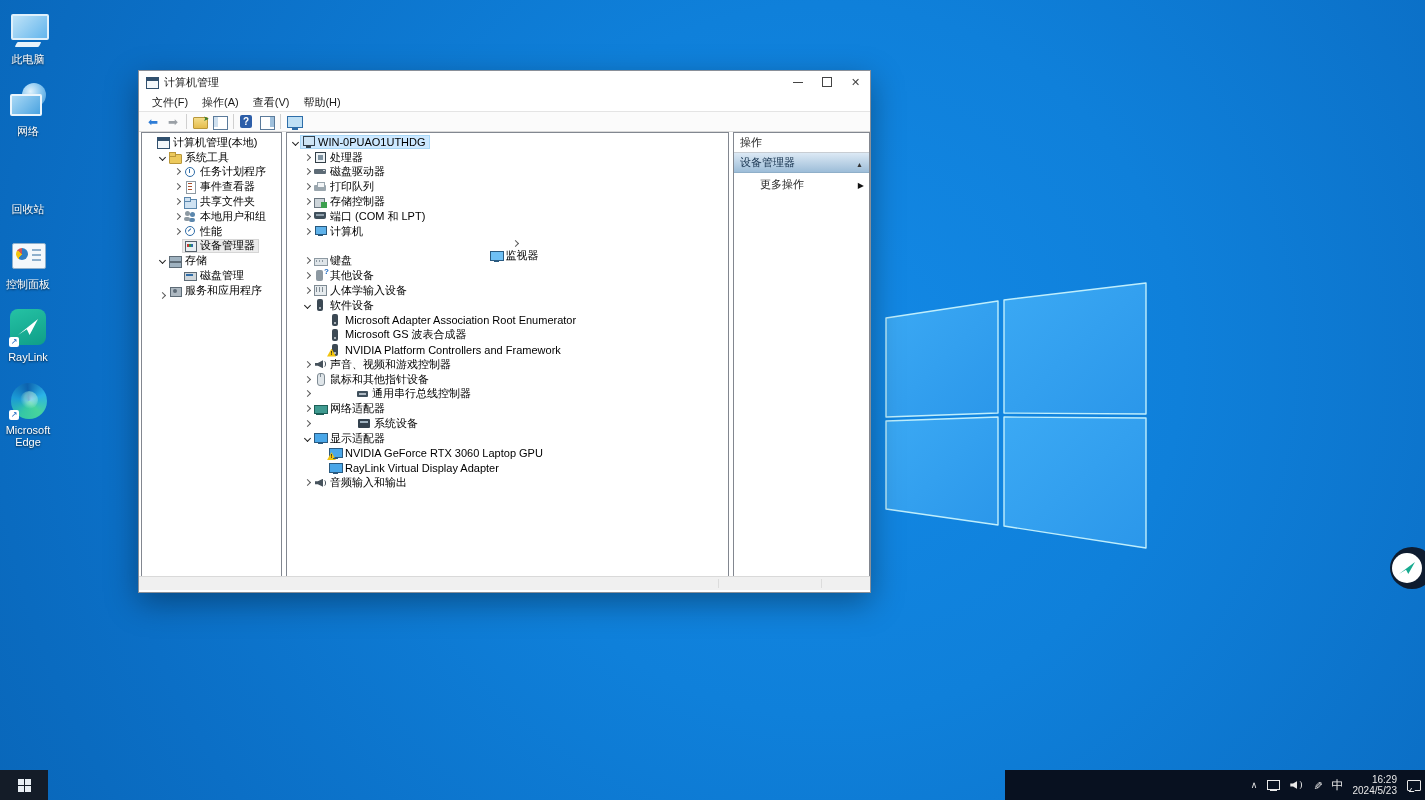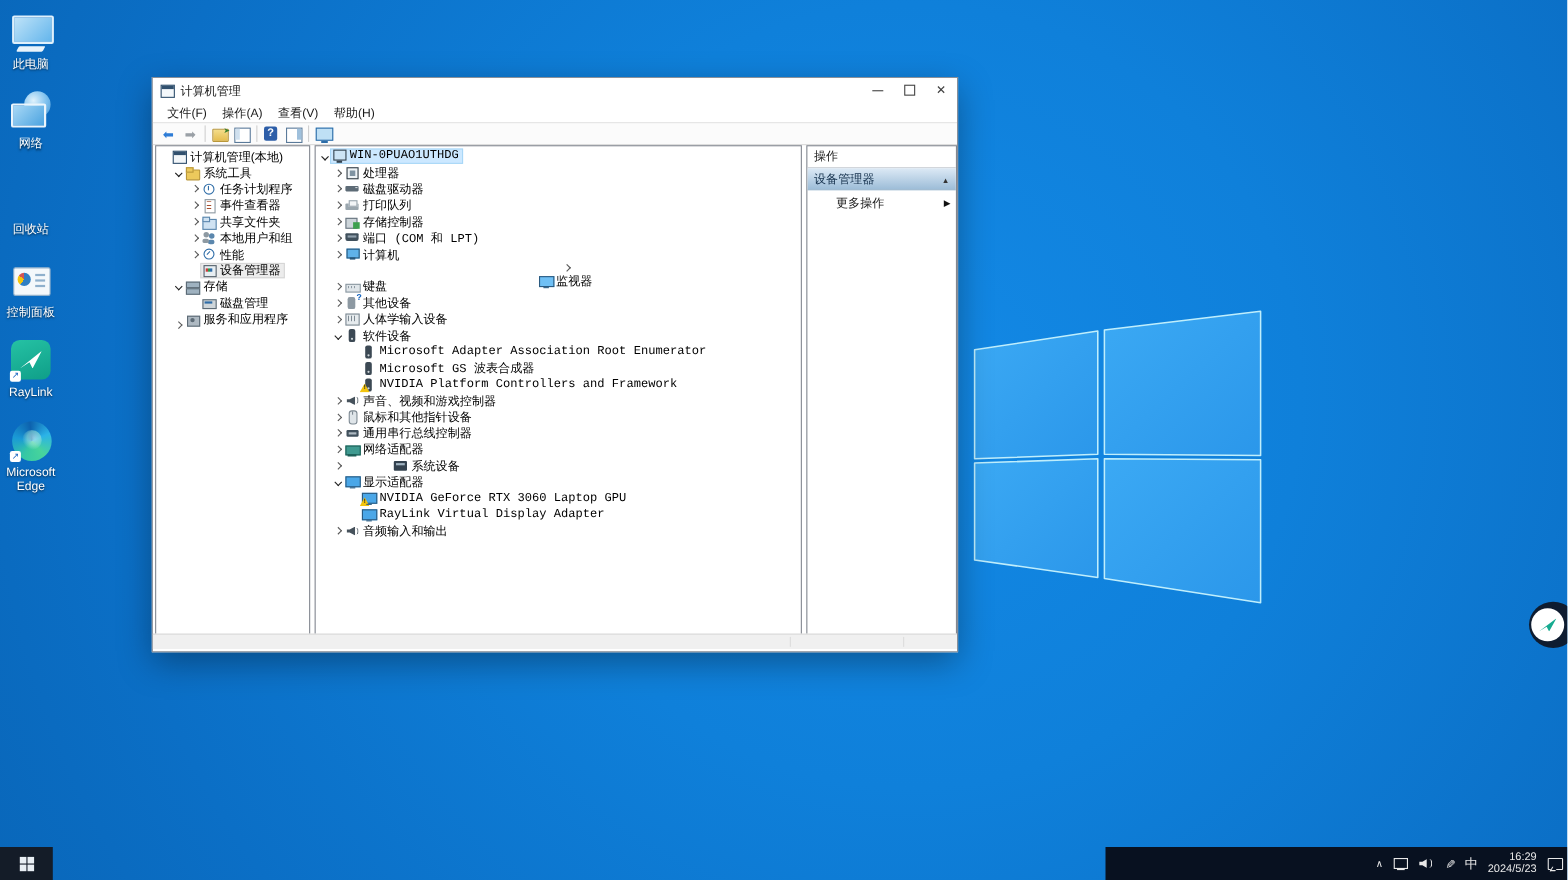--- a/index.html
+++ b/index.html
@@ -71,21 +71,21 @@
   .tb-console-tree::after{content:"";position:absolute;left:4px;top:4px;width:4px;height:10px;background:#cfe0ef;}
   .tb-help::before{content:"?";position:absolute;left:3px;top:2px;width:12px;height:13px;background:#2d5ea8;color:#fff;
     font-size:10px;font-weight:bold;text-align:center;line-height:13px;border-radius:2px;}
   .tb-show-hide-pane::before{content:"";position:absolute;left:3px;top:3px;width:13px;height:12px;background:#fff;border:1px solid #5a7a9a;}
   .tb-show-hide-pane::after{content:"";position:absolute;right:3px;top:4px;width:4px;height:10px;background:#9fc0dc;}
   .tb-remote-desktop::before{content:"";position:absolute;left:3px;top:3px;width:14px;height:10px;background:#bfe0f5;border:1px solid #2d6da8;}
   .tb-remote-desktop::after{content:"";position:absolute;left:8px;bottom:1px;width:6px;height:2px;background:#2d6da8;}
 
   .pane{position:absolute;top:61px;height:447px;background:#fff;border:1px solid #828790;box-sizing:border-box;overflow:hidden;}
   #left-pane{left:2px;width:141px;}
-  #middle-pane{left:147px;width:443px;font-family:Liberation Mono, monospace;}
+  #middle-pane{left:147px;width:443px;}
   #actions-pane{left:594px;width:137px;}
   .statusbar{position:absolute;left:0;bottom:2px;right:0;height:13px;background:#f0f0f0;border-top:1px solid #d9d9d9;}
   .st-sep{position:absolute;top:2px;width:1px;height:9px;background:#dcdcdc;}
   .st-sep.s1{left:579px}.st-sep.s2{left:682px}
 
   
   .tree{padding-top:2px;}
   .tree-row{height:14.8px;display:flex;align-items:center;white-space:nowrap;font-size:11px;color:#000;}
   .chev{width:10px;flex:0 0 10px;display:flex;align-items:center;justify-content:center;}
   .chev i{display:block;width:4px;height:4px;border-top:1px solid #5a5a5a;border-right:1px solid #5a5a5a;}
@@ -557,21 +557,21 @@
         </div>
         <div class="tree-row" style="padding-left: 15px;">
           <span class="chev col">
             <i></i>
           </span>
           <span class="row-core">
             <span class="ti ti-mouse"></span>
             <span class="tree-label">鼠标和其他指针设备</span>
           </span>
         </div>
-        <div class="tree-row" style="padding-left: 15px;">
+        <div class="tree-row" style="padding-left: 15px; gap: 42px;">
           <span class="chev col">
             <i></i>
           </span>
           <span class="row-core">
             <span class="ti ti-usb"></span>
             <span class="tree-label">通用串行总线控制器</span>
           </span>
         </div>
         <div class="tree-row" style="padding-left: 15px;">
           <span class="chev col">

